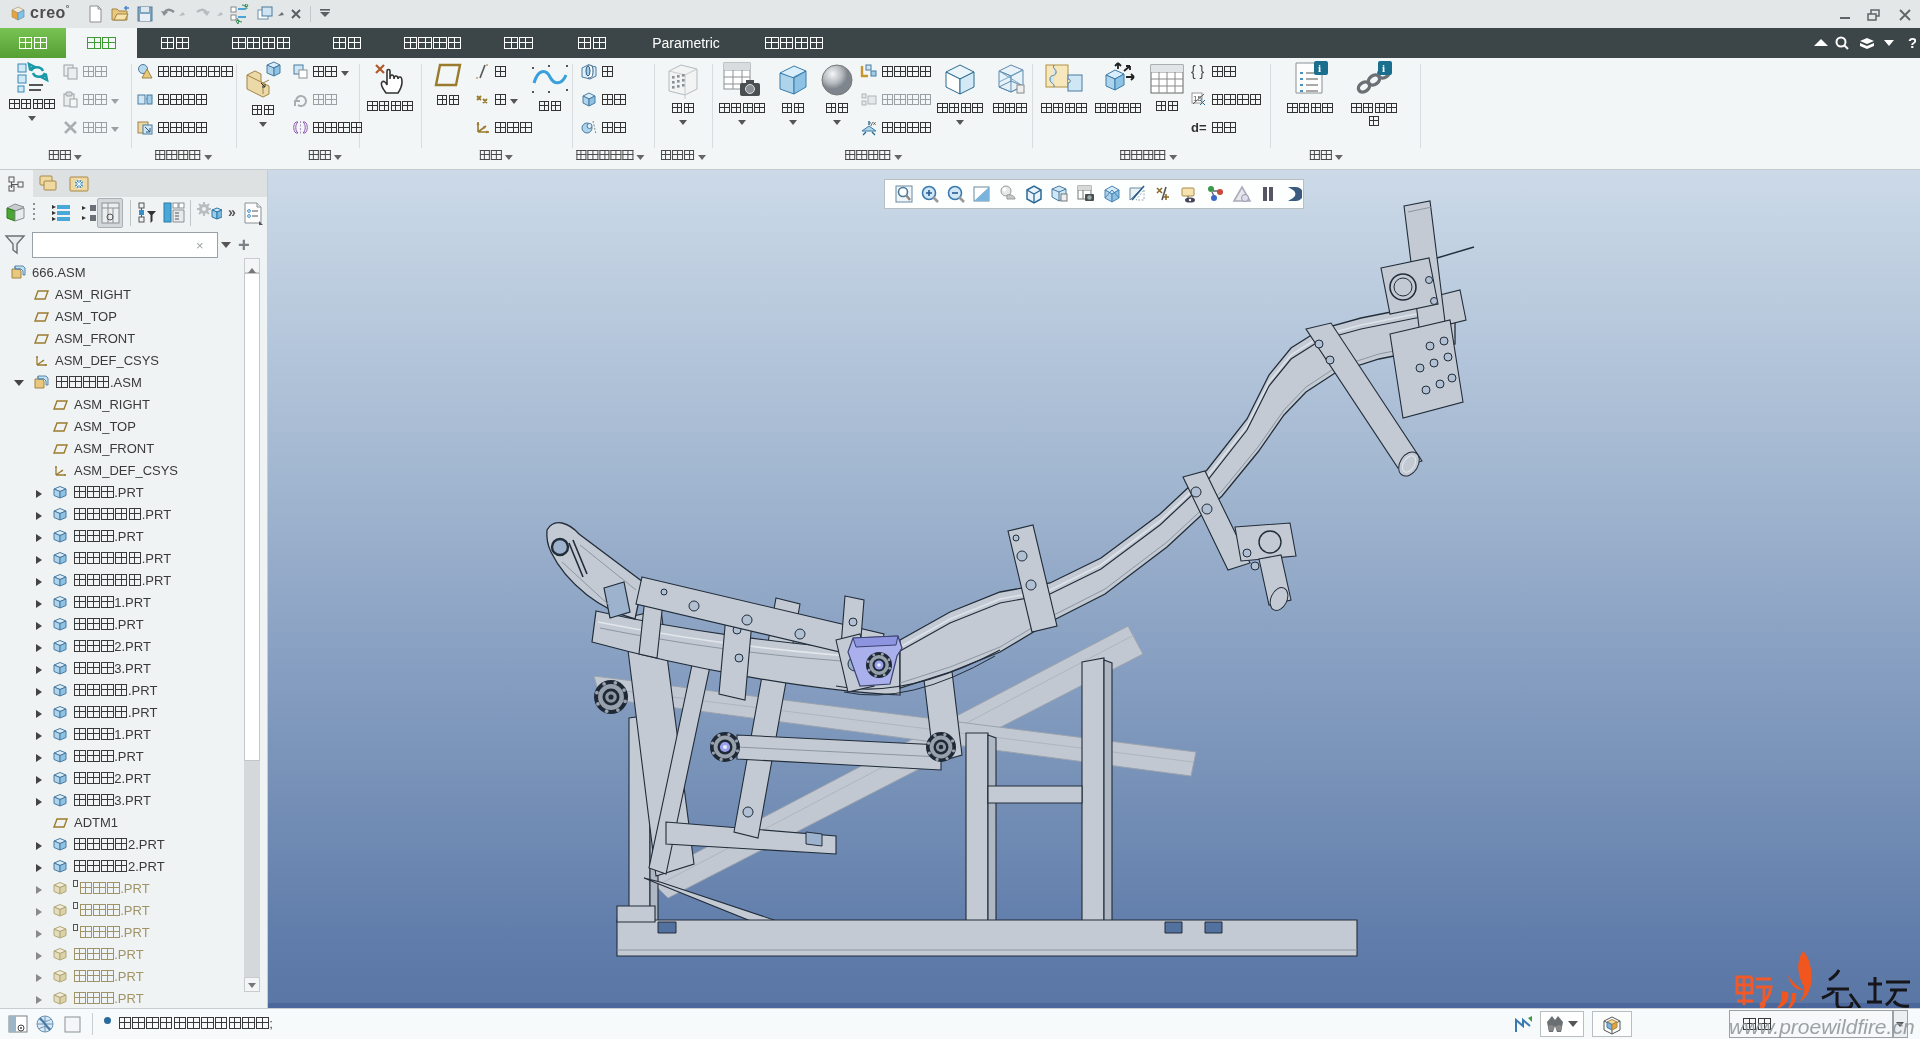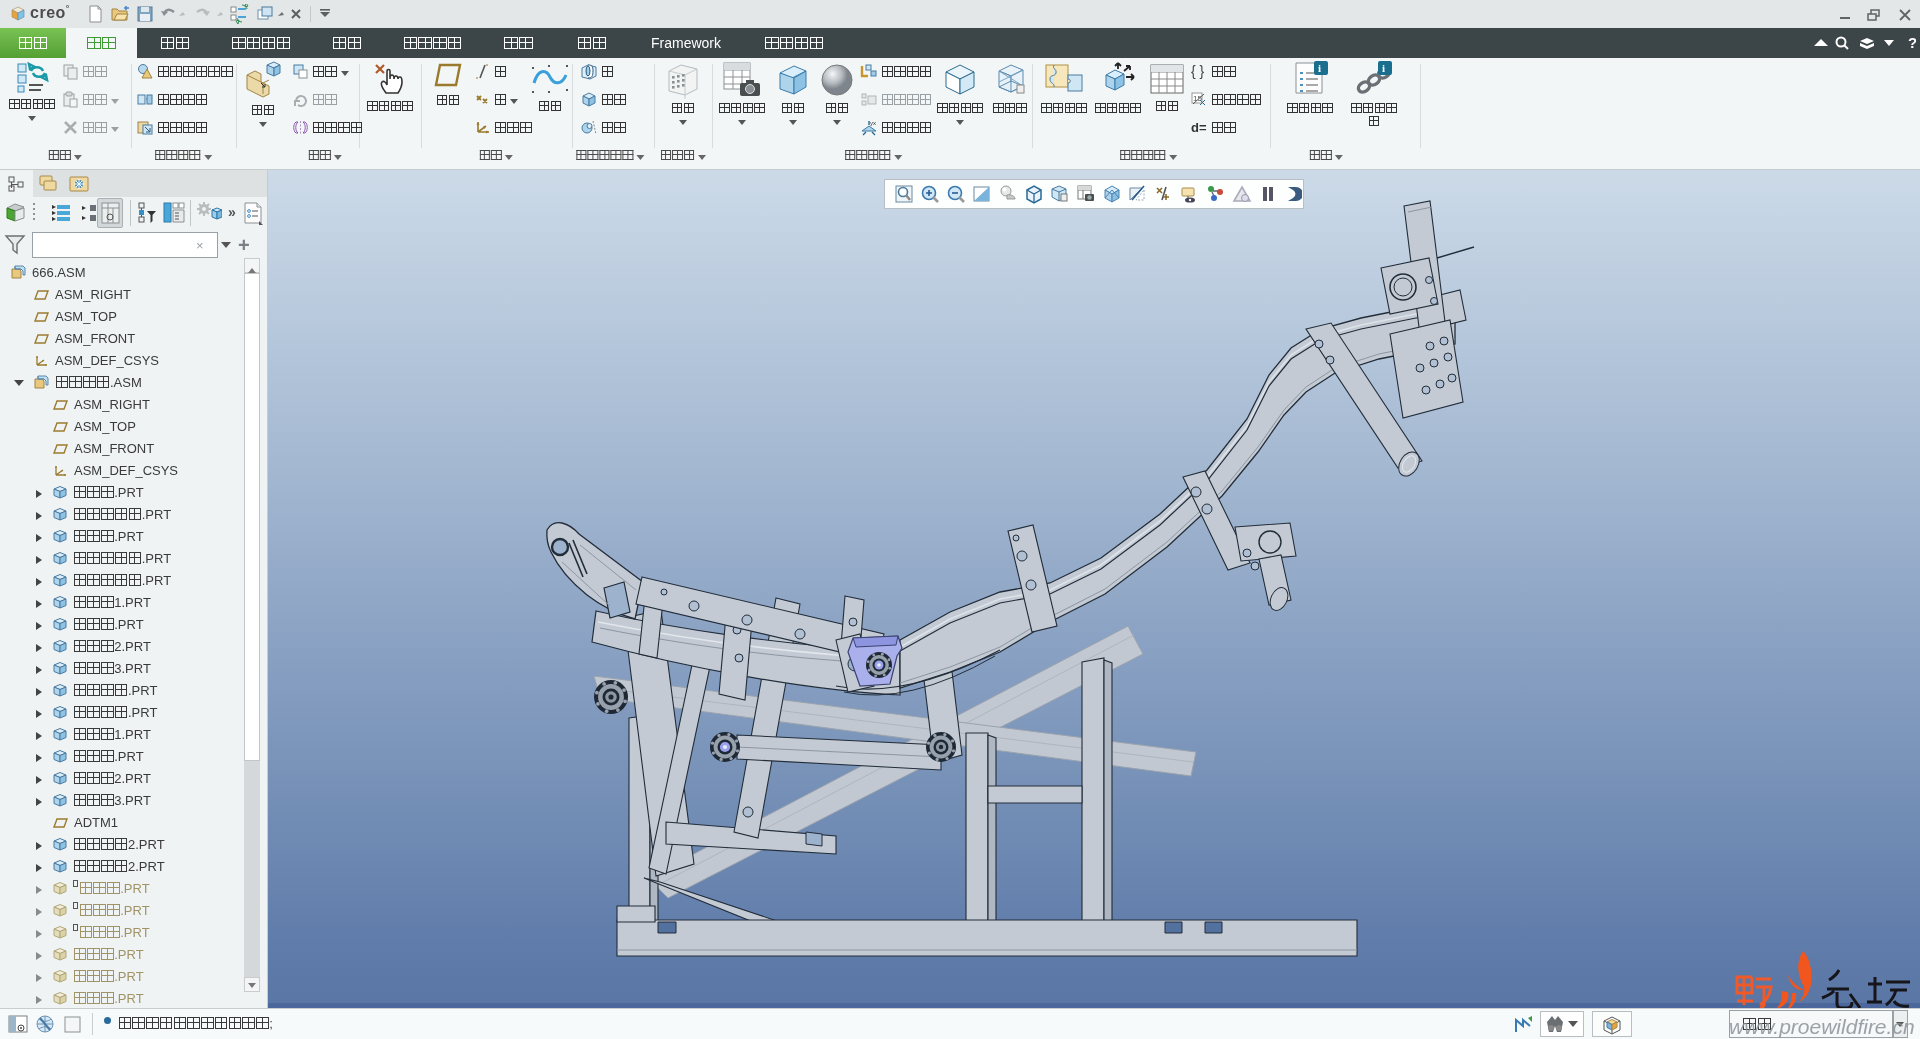--- a/index.html
+++ b/index.html
@@ -89,21 +89,21 @@
 </div>
 <div id="tabbar" class="abs">
     <div class="tab" style="left:0px;width:66px;background:linear-gradient(#79c254,#55a033);font-weight:bold"><i class="c"></i><i class="c"></i></div>
     <div class="tab" style="left:66px;width:71px;background:#f3f6f6;color:#3f9c35;font-weight:bold"><i class="c"></i><i class="c"></i></div>
     <div class="tab" style="left:137px;width:76px;"><i class="c"></i><i class="c"></i></div>
     <div class="tab" style="left:213px;width:96px;"><i class="c"></i><i class="c"></i><i class="c"></i><i class="c"></i></div>
     <div class="tab" style="left:309px;width:76px;"><i class="c"></i><i class="c"></i></div>
     <div class="tab" style="left:385px;width:95px;"><i class="c"></i><i class="c"></i><i class="c"></i><i class="c"></i></div>
     <div class="tab" style="left:480px;width:77px;"><i class="c"></i><i class="c"></i></div>
     <div class="tab" style="left:557px;width:70px;"><i class="c"></i><i class="c"></i></div>
-    <div class="tab" style="left:627px;width:118px;">Framework</div>
+    <div class="tab" style="left:627px;width:118px;">Parametric</div>
     <div class="tab" style="left:745px;width:98px;"><i class="c"></i><i class="c"></i><i class="c"></i><i class="c"></i></div>
     <svg class="abs" style="left:1812px;top:7px" width="104" height="16" viewBox="0 0 104 16">
       <path d="M2 11l7-7 7 7z" fill="#fff"></path>
       <circle cx="29" cy="7" r="4.5" fill="none" stroke="#fff" stroke-width="2"></circle>
       <path d="M32 10l4 4" stroke="#fff" stroke-width="2"></path>
       <path d="M48 6l7-3 7 3-7 3z" fill="#fff"></path>
       <path d="M48 8l7 3 7-3v3l-7 3-7-3z" fill="#fff"></path>
       <path d="M72 5l5 6 5-6z" fill="#fff"></path>
       <text x="96" y="13" font-size="15" font-weight="bold" fill="#fff">?</text>
     </svg>

